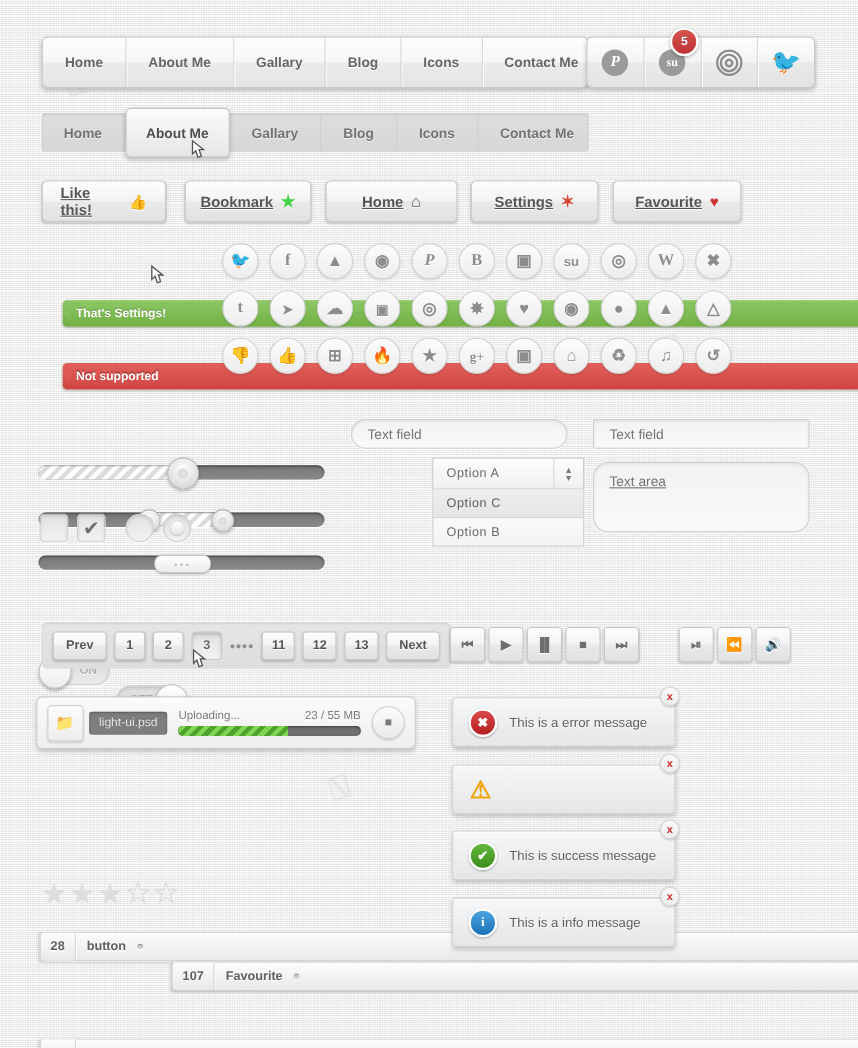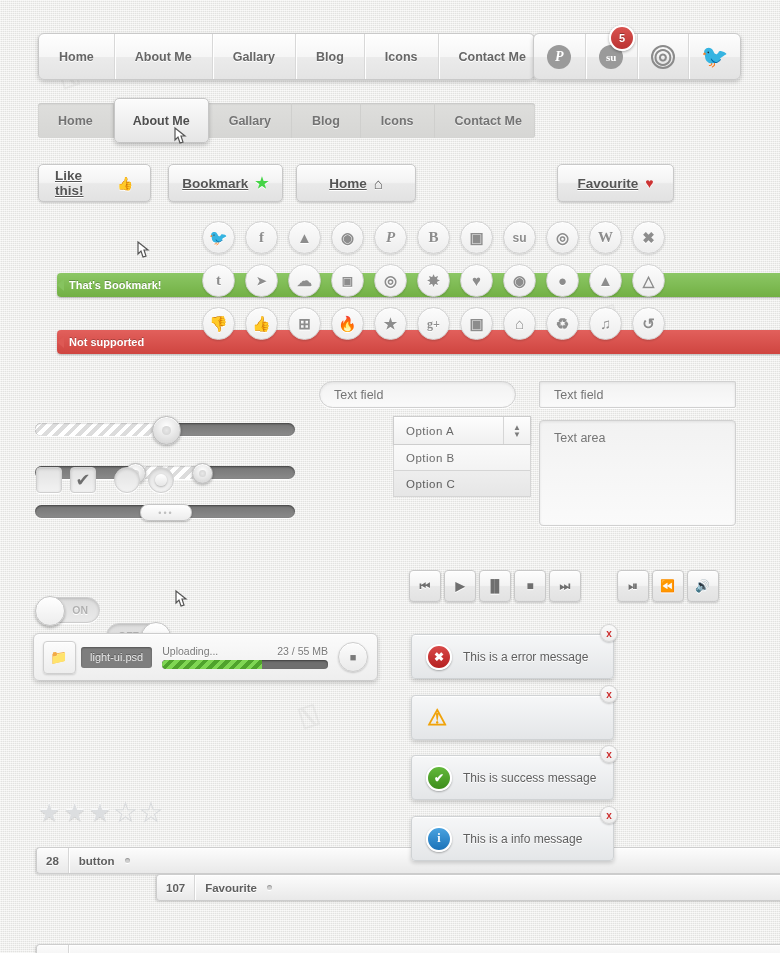--- a/index.html
+++ b/index.html
@@ -394,30 +394,34 @@
     <span style="font-size:13px;color:#6b6b6b;">👍</span>
   </div>
   <div class="abs btn act" style="left:168px;top:164px;width:115px;">
     <span class="lbl">Bookmark</span>
     <span style="font-size:15px;color:#45d447;">★</span>
   </div>
   <div class="abs btn act" style="left:296px;top:164px;width:120px;">
     <span class="lbl">Home</span>
     <span style="font-size:15px;color:#555;">⌂</span>
   </div>
+  <div class="abs btn act" style="left:428px;top:164px;width:116px;">
+    <span class="lbl">Settings</span>
+    <span style="font-size:15px;color:#d8452f;">✶</span>
+  </div>
   <div class="abs btn act" style="left:557px;top:164px;width:117px;">
     <span class="lbl">Favourite</span>
     <span style="font-size:14px;color:#cc3333;">♥</span>
   </div>
   <svg class="abs cursor" style="left:133px;top:240px;" viewBox="0 0 20 24">
     <path d="M5 2 L5 14 L8 11 L10 17 L13 16 L11 10 L15 10 Z" fill="#fff" stroke="#555" stroke-width="1.2"></path>
   </svg>
 
   <div class="abs tip green" style="left:57px;top:273px;">
-    <span>That's Bookmark!</span>
+    <span>That's Settings!</span>
   </div>
   <div class="abs tip red" style="left:57px;top:306px;">
     <span>Not supported</span>
   </div>
 
   <div class="abs icon-grid">
     <div class="ico">🐦</div>
     <div class="ico srf">f</div>
     <div class="ico">▲</div>
     <div class="ico">◉</div>
@@ -480,31 +484,42 @@
     <span class="tlbl" style="right:11px;">ON</span>
     <span class="tknob" style="left:-2px;"></span>
   </div>
   <div class="abs tog" style="left:106px;top:510px;">
     <span class="tlbl" style="left:11px;">OFF</span>
     <span class="tknob" style="right:-2px;"></span>
   </div>
 
   <input class="abs inp" style="left: 319px; top: 381px; width: 197px; height: 27px; border-radius: 14px;" placeholder="Text field">
   <input class="abs inp" style="left: 539px; top: 381px; width: 197px; height: 27px; border-radius: 2px;" placeholder="Text field">
-  <textarea class="abs ta" style="left: 539px; top: 420px; width: 197px; height: 106px; border-radius: 4px;" placeholder="Text area"></textarea>
+  <textarea class="abs ta" style="left: 539px; top: 420px; width: 197px; height: 64px; border-radius: 14px; text-decoration: underline;" placeholder="Text area"></textarea>
 
   <div class="abs selbox">
     <div class="sel-head">
       <span class="txt">Option A</span>
       <span class="arrows">▲<br>▼</span>
     </div>
+    <div class="sel-opt o2">Option C</div>
     <div class="sel-opt o1">Option B</div>
-    <div class="sel-opt o2">Option C</div>
-  </div>
-
+  </div>
+
+  <div class="abs pager">
+    <div class="btn pg" style="min-width:49px;">Prev</div>
+    <div class="btn pg">1</div>
+    <div class="btn pg">2</div>
+    <div class="btn pg active">3</div>
+    <span class="dots">••••</span>
+    <div class="btn pg">11</div>
+    <div class="btn pg">12</div>
+    <div class="btn pg">13</div>
+    <div class="btn pg" style="min-width:49px;">Next</div>
+  </div>
   <svg class="abs cursor" style="left:171px;top:589px;" viewBox="0 0 20 24">
     <path d="M5 2 L5 14 L8 11 L10 17 L13 16 L11 10 L15 10 Z" fill="#fff" stroke="#555" stroke-width="1.2"></path>
   </svg>
 
   <div class="abs btn mb" style="left:409px;top:570px;">
       <span>⏮</span>
     </div>
   <div class="abs btn mb" style="left:444px;top:570px;">
       <span>▶</span>
     </div>

